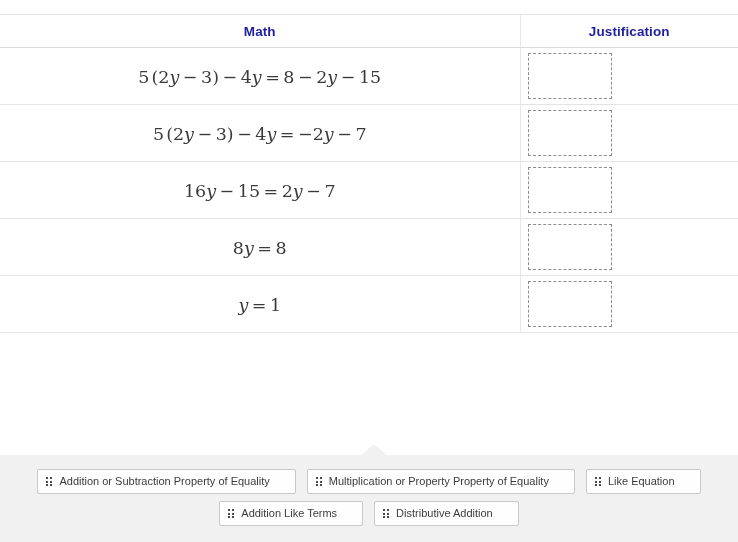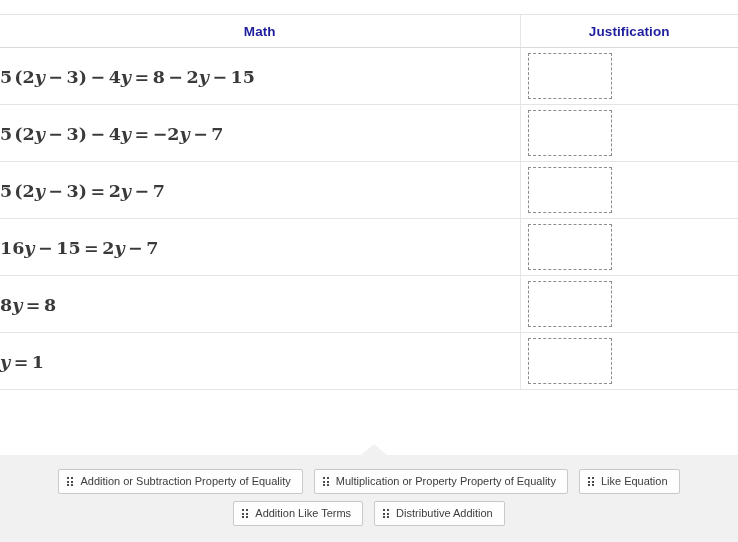--- a/index.html
+++ b/index.html
@@ -52,25 +52,25 @@
   }
 
   .proof-table td {
     height: 57px;
     border-bottom: 1px solid #e4e4e6;
     background: #ffffff;
     padding: 0;
     vertical-align: middle;
   }
   .proof-table td.math-cell {
+    text-align: center;
     font-family: "DejaVu Serif", "Liberation Serif", serif;
     font-size: 18px;
     color: #3a3a3a;
     white-space: nowrap;
-    font-weight: bold;
   }
   .proof-table td.just-cell {
     border-left: 1px solid #e6e6e8;
     padding-left: 7px;
   }
 
   .math-expr {
     display: inline-block;
     font-family: "DejaVu Serif", "Liberation Serif", serif;
     font-size: 17.5px;
@@ -129,21 +129,21 @@
   }
 
   .tile {
     display: inline-flex;
     align-items: center;
     gap: 7px;
     background: #fefefe;
     border: 1px solid #c9c9cb;
     border-radius: 2px;
     height: 25px;
-    padding: 0 11px 0 8px;
+    padding: 0 25px 0 8px;
     font-size: 11px;
     color: #3c3c3c;
     white-space: nowrap;
     cursor: move;
     box-shadow: 0 0 0 0 rgba(0,0,0,0);
   }
   .grip {
     display: inline-grid;
     grid-template-columns: 2px 2px;
     grid-template-rows: 2px 2px 2px;
@@ -181,26 +181,20 @@
             <div class="dropzone"></div>
           </td>
         </tr>
         <tr>
           <td class="math-cell"><span class="math-expr"><span>5</span><span class="paren">(2</span><span class="var">y</span><span class="op">−</span><span>3)</span><span class="op">−</span><span>4</span><span class="var">y</span><span class="op">=</span><span>−2</span><span class="var">y</span><span class="op">−</span><span>7</span></span></td>
           <td class="just-cell">
             <div class="dropzone"></div>
           </td>
         </tr>
         <tr>
-          <td class="math-cell"><span class="math-expr"><span>5</span><span class="paren">(2</span><span class="var">y</span><span class="op">−</span><span>3)</span><span class="op">=</span><span>2</span><span class="var">y</span><span class="op">−</span><span>7</span></span></td>
-          <td class="just-cell">
-            <div class="dropzone"></div>
-          </td>
-        </tr>
-        <tr>
           <td class="math-cell"><span class="math-expr"><span>16</span><span class="var">y</span><span class="op">−</span><span>15</span><span class="op">=</span><span>2</span><span class="var">y</span><span class="op">−</span><span>7</span></span></td>
           <td class="just-cell">
             <div class="dropzone"></div>
           </td>
         </tr>
         <tr>
           <td class="math-cell"><span class="math-expr"><span>8</span><span class="var">y</span><span class="op">=</span><span>8</span></span></td>
           <td class="just-cell">
             <div class="dropzone"></div>
           </td>

